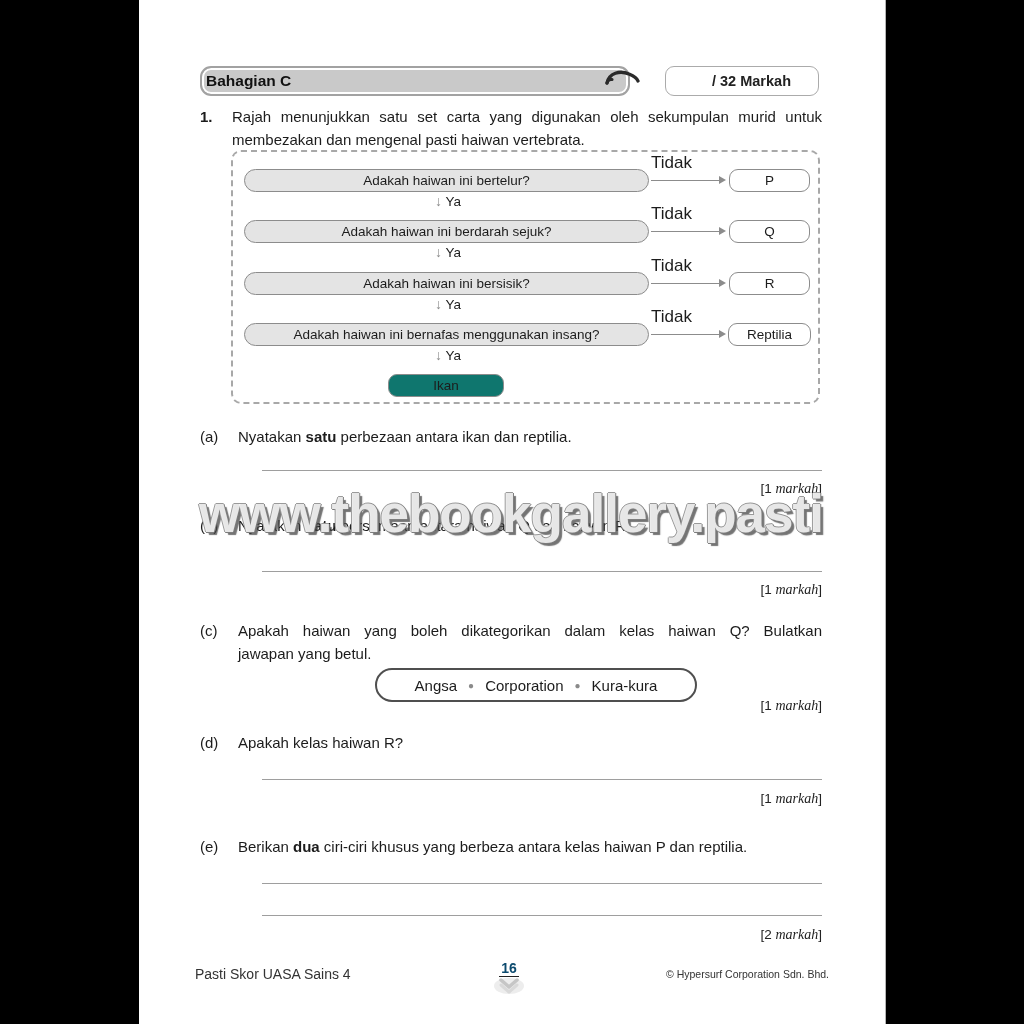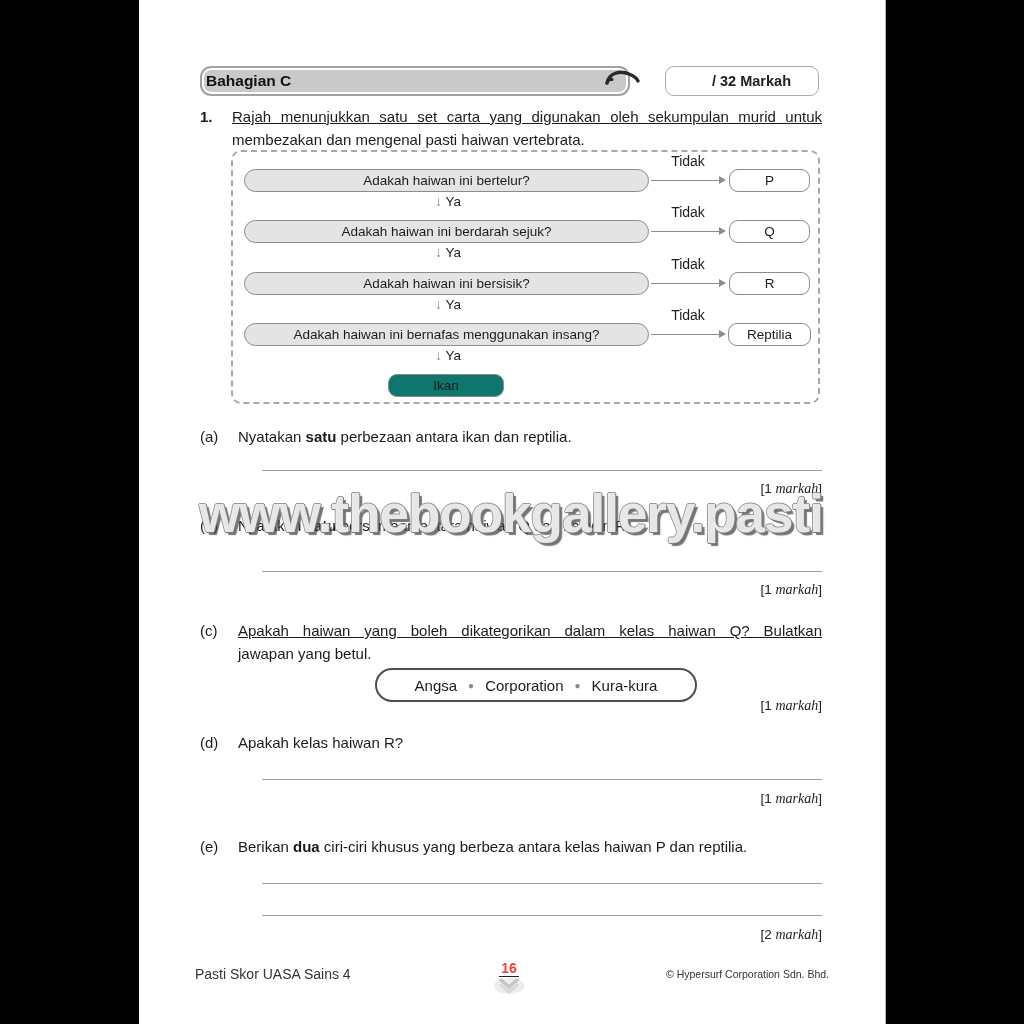--- a/index.html
+++ b/index.html
@@ -19,34 +19,34 @@
   .marks-box{position:absolute;left:498px;top:66px;width:154px;height:30px;
     background:#fff;border:1.5px solid #ababab;border-radius:9px;box-sizing:border-box;
     display:flex;align-items:center;justify-content:flex-end;padding-right:27px;
     font-size:14.5px;font-weight:bold;color:#222;margin-left:28px;}
   .swoosh{position:absolute;left:465px;top:67px;width:40px;height:22px;z-index:3;}
 
   
   .q-intro{position:absolute;left:61px;top:105px;width:622px;font-size:15px;line-height:23px;}
   .q-intro .qnum{position:absolute;left:0;top:0;width:32px;font-weight:bold;}
   .q-intro .qtext{margin-left:32px;}
-  .jline{display:block;text-align:justify;text-align-last:justify;text-decoration:underline;}
+  .jline{display:block;text-align:justify;text-align-last:justify;}
   .nline{display:block;text-align:left;}
 
   
   .flow{position:absolute;left:92px;top:150px;width:589px;height:254px;
     border:2px dashed #a8a8a8;border-radius:10px;box-sizing:border-box;}
   .qbox{position:absolute;left:11px;width:405px;height:23px;background:#e4e4e4;
     border:1.5px solid #8c8c8c;border-radius:12px;box-sizing:border-box;
     display:flex;align-items:center;justify-content:center;font-size:13.5px;}
   .rbox{position:absolute;left:496px;width:81px;height:23px;background:#fff;
     border:1.5px solid #8c8c8c;border-radius:9px;box-sizing:border-box;
     display:flex;align-items:center;justify-content:center;font-size:13.5px;}
   .rbox.wide{left:495px;width:83px;}
-  .tidak{position:absolute;left:418px;width:74px;text-align:center;font-size:14px;}
+  .tidak{position:absolute;left:418px;width:74px;text-align:left;font-size:17px;}
   .h-arrow{position:absolute;left:418px;width:70px;height:0;border-top:1.5px solid #8c8c8c;}
   .h-head{position:absolute;left:486px;width:0;height:0;
     border-left:7px solid #8c8c8c;border-top:4px solid transparent;border-bottom:4px solid transparent;}
   .ya{position:absolute;left:178px;width:74px;text-align:center;font-size:13.5px;}
   .ya .dn{color:#8c8c8c;font-size:14px;}
   .ikan-box{position:absolute;left:155px;top:222px;width:116px;height:23px;background:#0f766e;
     border:1.5px solid #8c8c8c;border-radius:9px;box-sizing:border-box;
     display:flex;align-items:center;justify-content:center;font-size:13.5px;}
 
   
@@ -65,21 +65,21 @@
   
   .watermark{position:absolute;left:-8px;top:483px;width:760px;text-align:center;z-index:5;
     font-size:53px;font-weight:bold;letter-spacing:-1px;color:rgba(255,255,255,0.82);
     text-shadow:1px 0 0 #7d7d7d,-1px 0 0 #9a9a9a,0 1px 0 #7d7d7d,0 -1px 0 #9a9a9a,
                 3px 3px 1px rgba(70,70,70,0.75);
     pointer-events:none;white-space:nowrap;}
 
   
   .footer-left{position:absolute;left:56px;top:966px;font-size:14px;color:#333;}
   .footer-page{position:absolute;left:336px;top:960px;width:68px;text-align:center;
-    font-size:14px;font-weight:bold;color:#ef4444;z-index:2;}
+    font-size:14px;font-weight:bold;color:#0c4a6e;z-index:2;}
   .footer-page span{border-bottom:1.6px solid #222;padding:0 2px;}
   .footer-chevron{position:absolute;left:352px;top:974px;width:36px;height:22px;z-index:1;}
   .footer-right{position:absolute;left:380px;top:968px;width:310px;text-align:right;
     font-size:10.5px;color:#333;}
 </style>
 </head>
 <body>
 
 <div class="stage">
   <div class="band band-left"></div>

